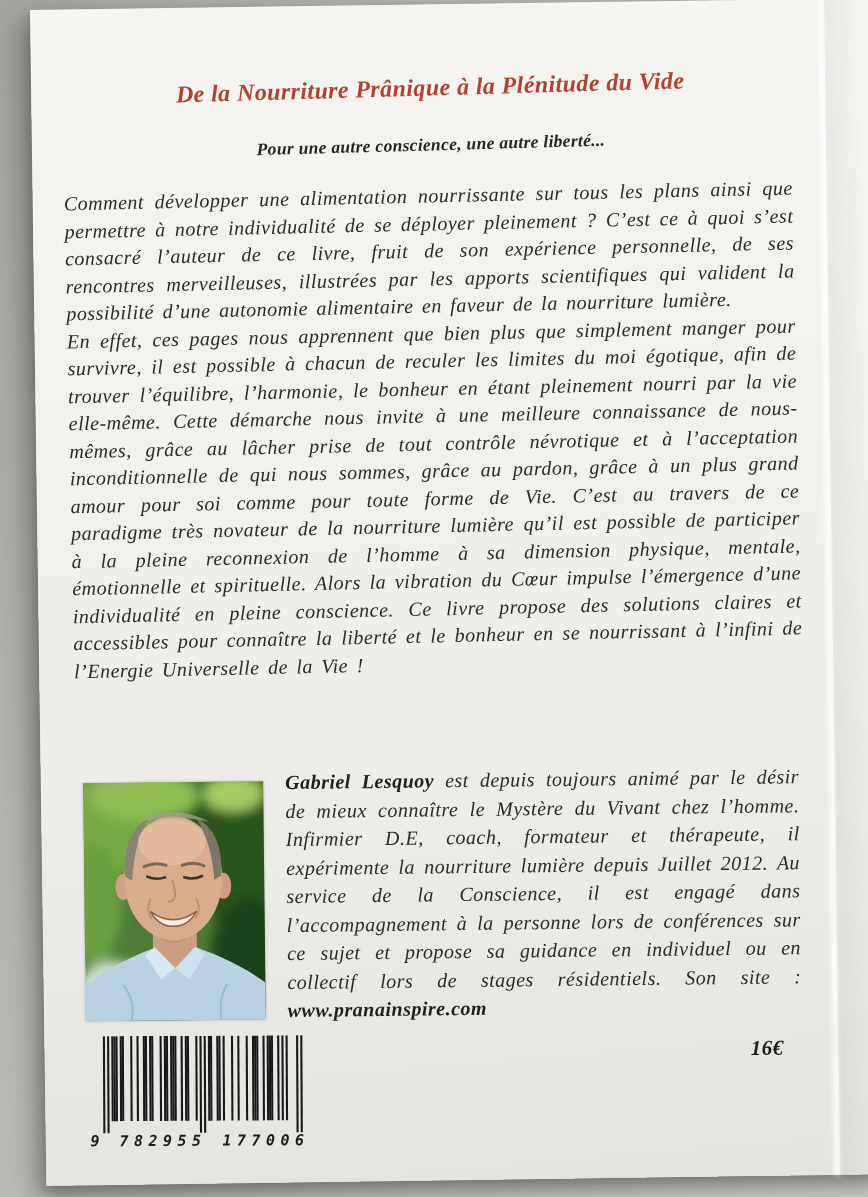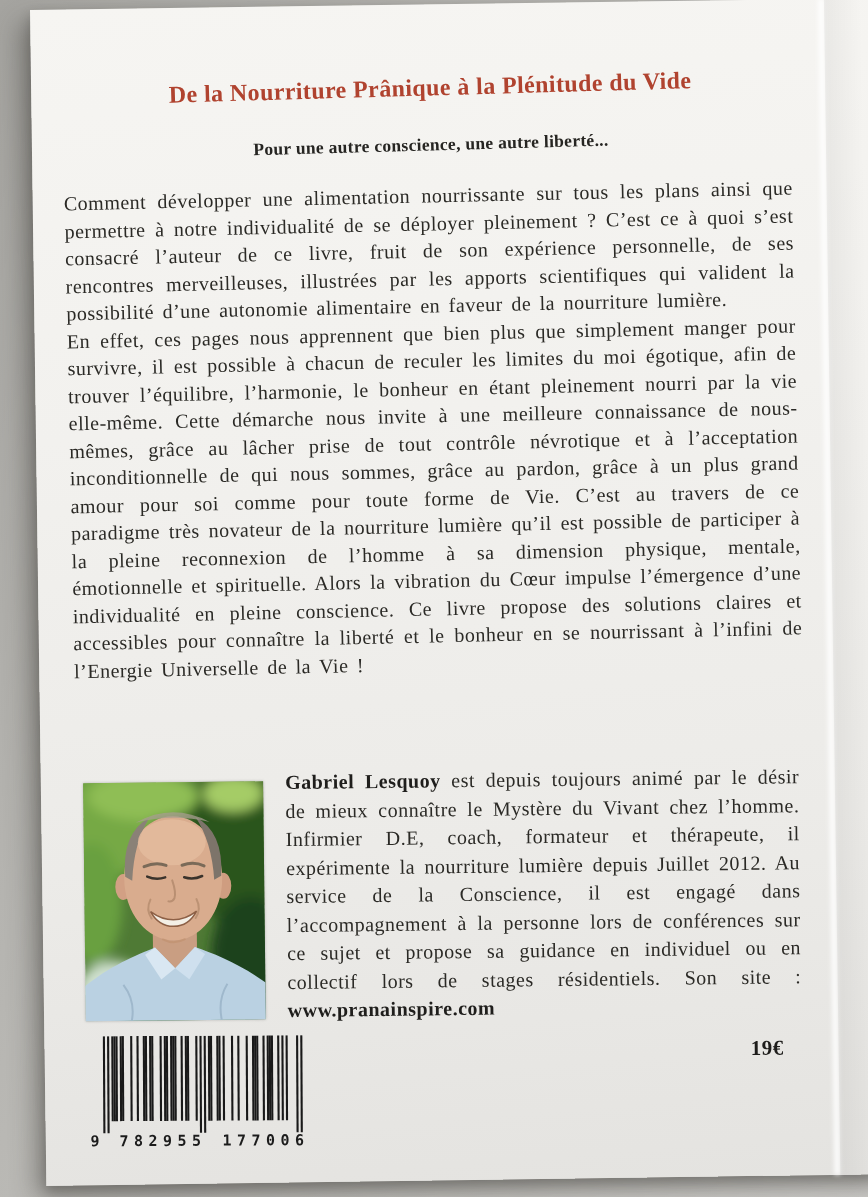--- a/index.html
+++ b/index.html
@@ -1,21 +1,21 @@
 <!DOCTYPE html>
 <html><head>
 <meta charset="utf-8">
 <style>
   html,body { margin:0; padding:0; }
   body {
     width:868px; height:1197px; overflow:hidden;
     font-family:"Liberation Serif", serif;
     background:linear-gradient(115deg,#a5a4a0 0%,#b8b7b3 35%,#c6c5c1 70%,#cfcecb 100%);
   }
-  .stage { position:relative; width:868px; height:1197px; overflow:hidden; }
+  .stage { position:relative; width:868px; height:1197px; overflow:hidden;font-style:italic; }
 
   .book-cover {
     position:absolute; left:30px; top:10px; width:848px; height:1176px;
     transform:rotate(-0.8deg); transform-origin:0 0;
     background:linear-gradient(176deg,#f6f5f2 0%,#f2f1ee 35%,#ecebe8 70%,#e4e3e0 100%);
     box-shadow:-10px 12px 26px rgba(52,50,46,0.42), 0 5px 12px rgba(52,50,46,0.28);
   }
   .cover-content { position:absolute; inset:0; }
 
   .edge-highlight {
@@ -183,17 +183,17 @@
               <rect x="182.70" y="0" width="2.1" height="85" class="bc-bar"></rect>
               <rect x="193.20" y="0" width="2.1" height="97" class="bc-bar"></rect>
               <rect x="197.40" y="0" width="2.1" height="97" class="bc-bar"></rect>
             </g>
           <text class="bc-digit" x="-13" y="110">9</text>
           <text class="bc-digit" x="16" y="110">782955</text>
           <text class="bc-digit" x="119" y="110">177006</text>
         </svg>
       </div>
 
-      <p class="price">19€</p>
+      <p class="price">16€</p>
 
     </div>
   </div>
 </div>
 
 </body></html>

